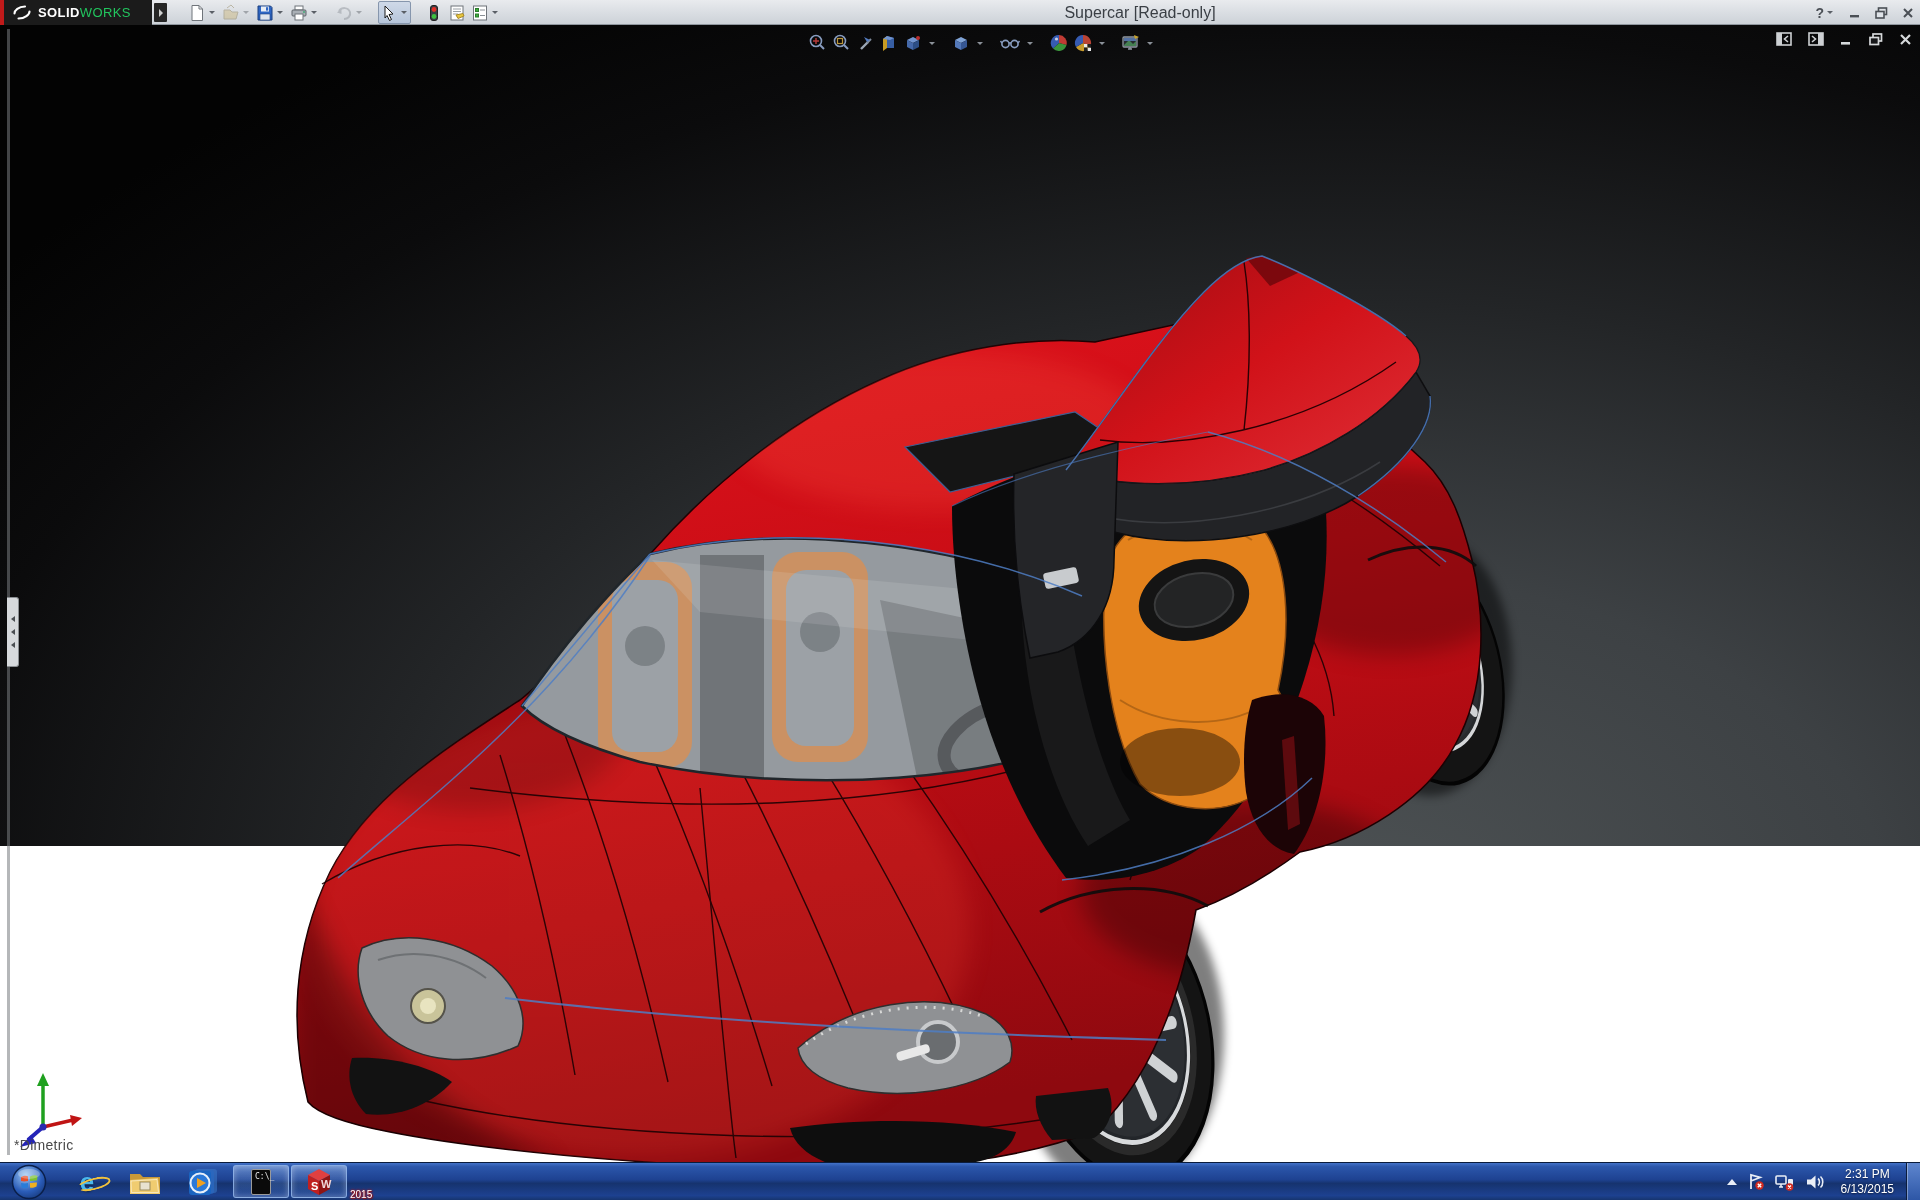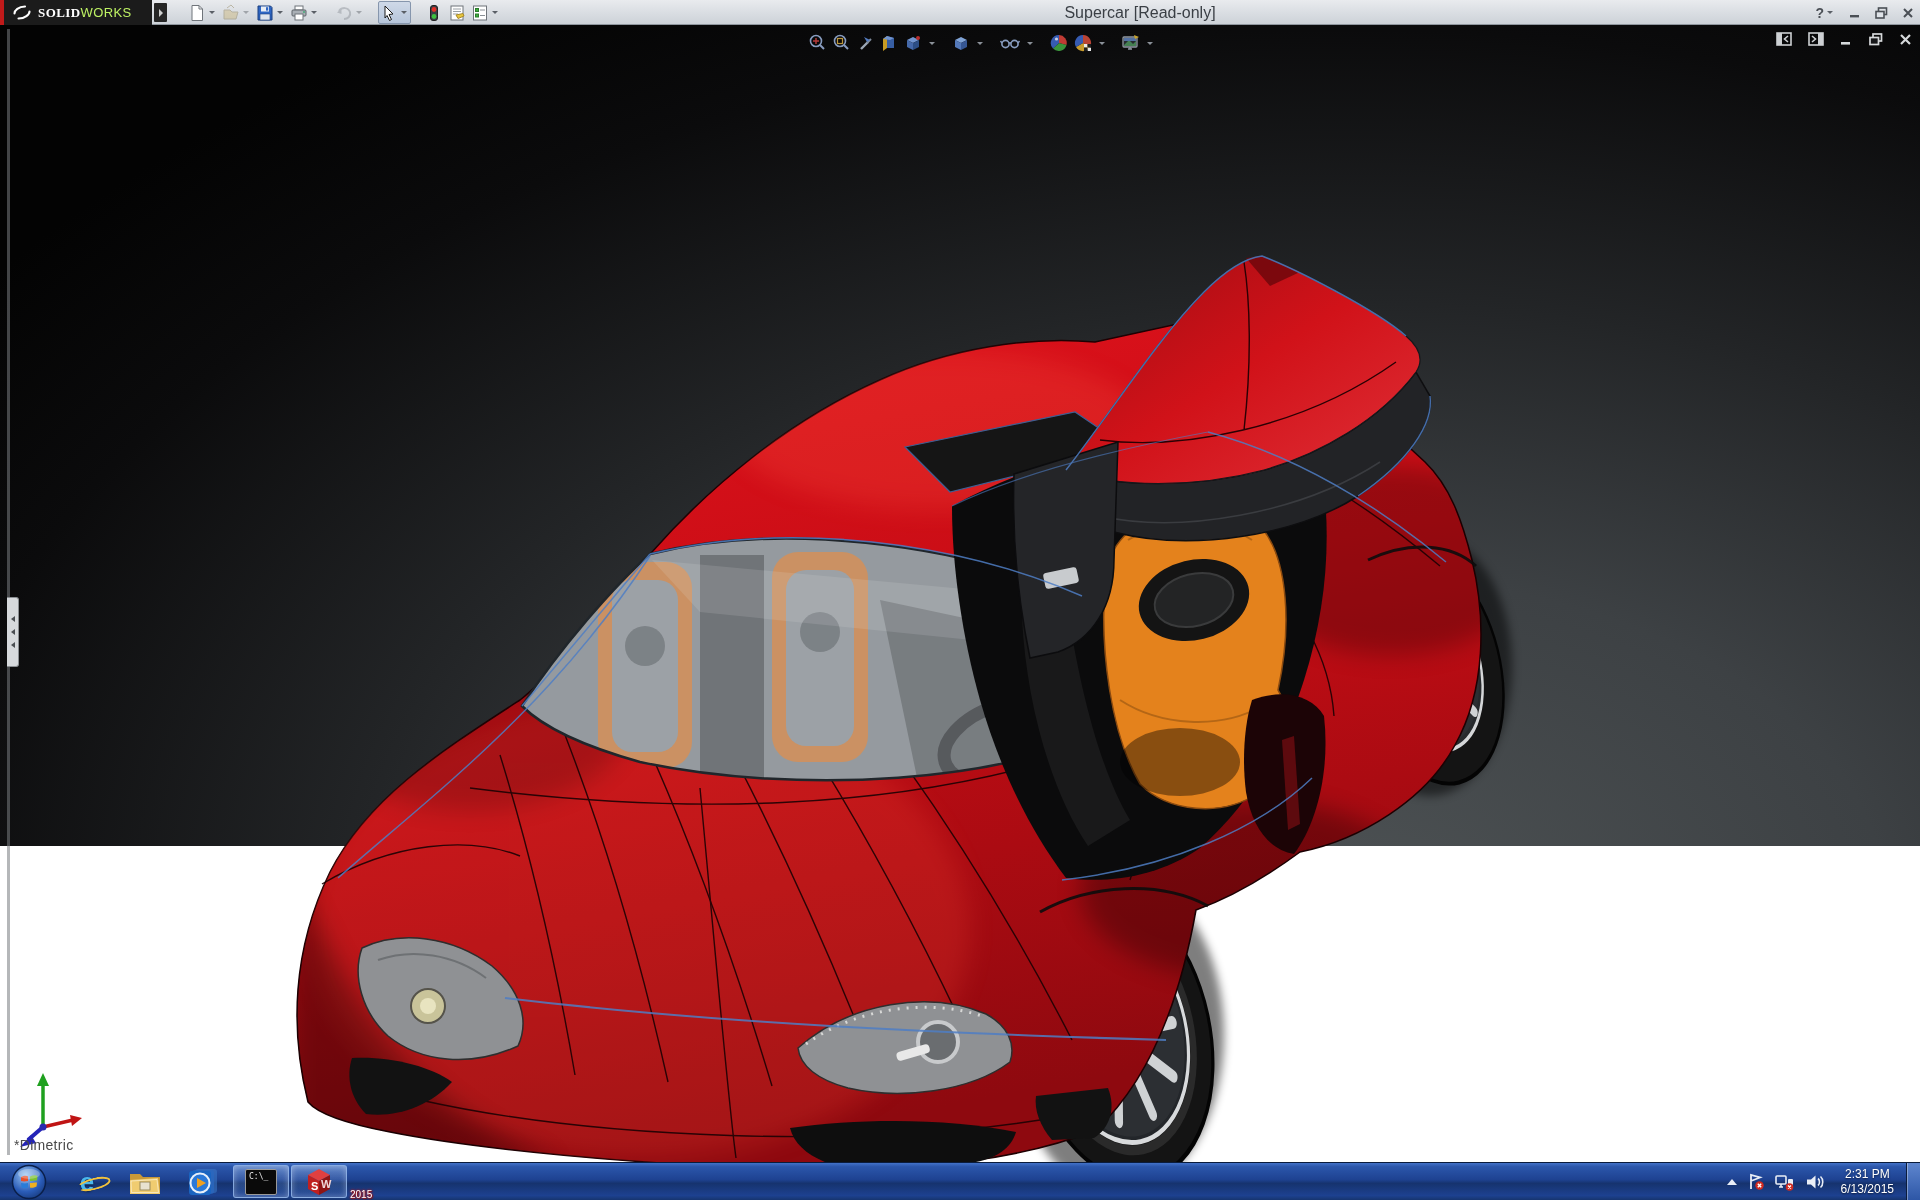--- a/index.html
+++ b/index.html
@@ -6,21 +6,21 @@
   html,body { width:1920px; height:1200px; overflow:hidden; font-family:"Liberation Sans",sans-serif; }
 
   
   .titlebar { position:absolute; top:0; left:0; width:1920px; height:25px;
     background:linear-gradient(180deg,#e9ebee 0%,#d9dde2 55%,#cdd2d8 100%);
     border-bottom:1px solid #8f969e; z-index:30; }
   .logo { position:absolute; left:0; top:0; width:152px; height:25px; background:#1b1b1b;
     display:flex; align-items:center; gap:4px; padding-left:10px; }
   .logo .redsliver { position:absolute; left:0; top:0; width:4px; height:25px; background:#c01a1a; }
   .brand { color:#fff; font-size:13px; letter-spacing:.4px; white-space:nowrap; }
-  .brand b { font-weight:bold;font-family:Liberation Serif, serif; } .brand span.lt { font-weight:normal; color:#bef264;margin-top:39px; }
+  .brand b { font-weight:bold; } .brand span.lt { font-weight:normal; color:#22c55e;margin-top:39px; }
   .logo-expander { position:absolute; left:154px; top:3px; width:13px; height:19px; background:#262626;
     display:flex; align-items:center; justify-content:center; border-radius:1px; }
   .tri-right { width:0; height:0; border-left:4px solid #cfcfcf; border-top:4px solid transparent; border-bottom:4px solid transparent; }
 
   .main-toolbar { position:absolute; left:186px; top:0; height:25px; display:flex; align-items:center; gap:1px; }
   .tbtn { display:flex; align-items:center; height:23px; padding:0 1px; border:1px solid transparent; border-radius:2px; }
   .tbtn.disabled { opacity:.45; }
   .tbtn.pressed { background:linear-gradient(180deg,#cfd9e8,#b6c5da); border-color:#8696ad; }
   .tbtn svg { display:block; }
   .caret-sm { width:0; height:0; border-top:3px solid #5a5f66; border-left:3px solid transparent; border-right:3px solid transparent; margin:0 2px 0 3px; }
@@ -62,21 +62,21 @@
   
   .taskbar { position:absolute; left:0; bottom:0; width:1920px; height:38px;
     background:linear-gradient(180deg,#4272c8 0%,#2b56ab 10%,#1e4291 45%,#16336e 55%,#1d4190 88%,#16356f 100%);
     border-top:1px solid #0a1c3c; display:flex; align-items:stretch; z-index:40; }
   .taskbtn { width:56px; display:flex; align-items:center; justify-content:center; margin:2px 1px; border-radius:3px; }
   .taskbtn.active { background:linear-gradient(180deg,rgba(190,215,250,.38),rgba(120,160,220,.22) 50%,rgba(60,100,170,.30));
     border:1px solid rgba(150,185,235,.85); box-shadow:inset 0 0 6px rgba(255,255,255,.35); }
   .ie-e { font-size:26px; font-weight:bold; color:#49b8ee; text-shadow:0 1px 2px rgba(0,0,0,.5); position:relative; line-height:1; }
   .ie-ring { position:absolute; left:-3px; top:9px; width:34px; height:12px; border:2px solid #f2c23c; border-radius:50%;
     border-left-color:transparent; transform:rotate(-14deg); pointer-events:none; }
-  .cmd-ico { width:32px; height:26px; background:#0a0a0a; border:1px solid #9a9a9a; border-radius:2px; position:relative; }
+  .cmd-ico { width:20px; height:26px; background:#0a0a0a; border:1px solid #9a9a9a; border-radius:2px; position:relative; }
   .cmd-txt { position:absolute; left:3px; top:2px; font-family:"DejaVu Sans Mono",monospace; font-size:8px; color:#e8e8e8; letter-spacing:0; }
   .sw-ico { position:relative; width:34px; height:32px; }
   .sw-badge { position:absolute; left:6px; bottom:-2px; font-size:10px; font-weight:normal; color:#fff;
     text-shadow:0 0 2px #c01818,0 0 3px #c01818,1px 1px 1px #801010;padding-left:42px; }
   .tray { margin-left:auto; display:flex; align-items:center; gap:10px; padding-right:4px; }
   .tri-up { width:0; height:0; border-bottom:6px solid #e9eef6; border-left:5px solid transparent; border-right:5px solid transparent; }
   .clock { text-align:center; color:#fff; font-size:12px; line-height:15px; text-shadow:0 1px 2px rgba(0,0,0,.6); padding:0 6px; }
   .show-desktop { width:14px; height:38px; margin-left:2px; border-left:1px solid #0a1c3c;
     background:linear-gradient(180deg,#5e86cf,#2c55a5); box-shadow:inset 1px 0 0 rgba(255,255,255,.35); }
 </style>

